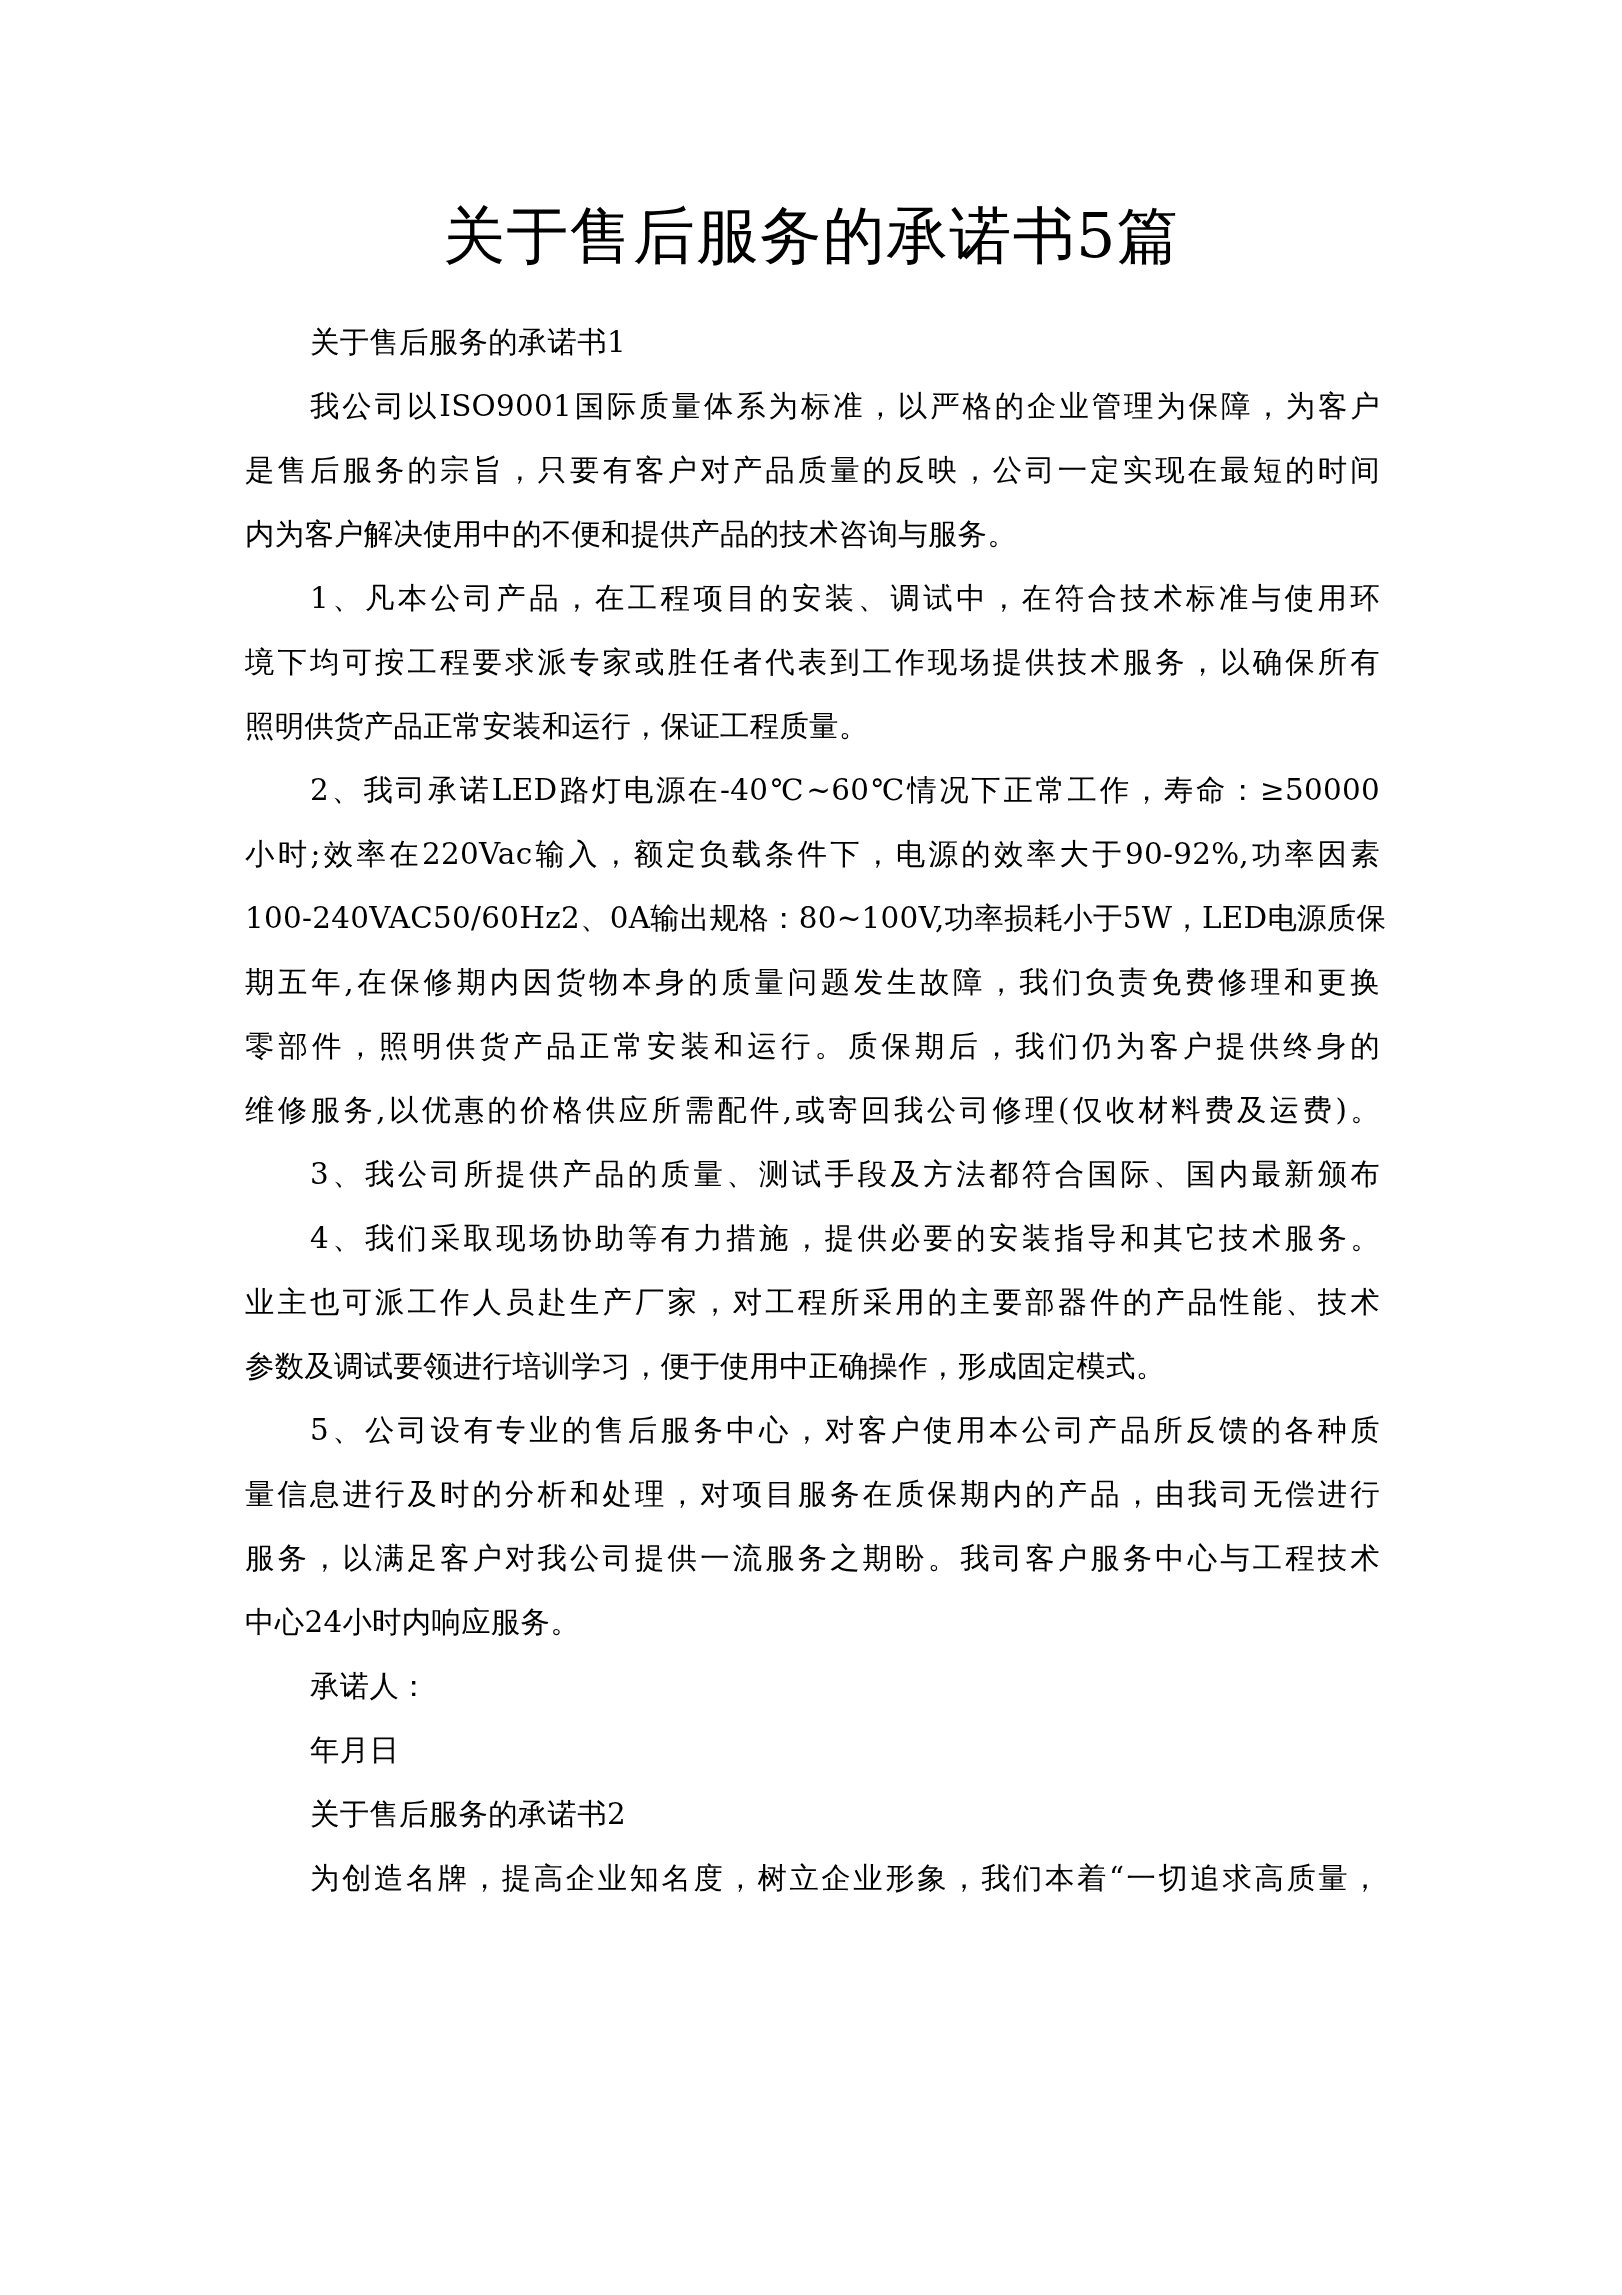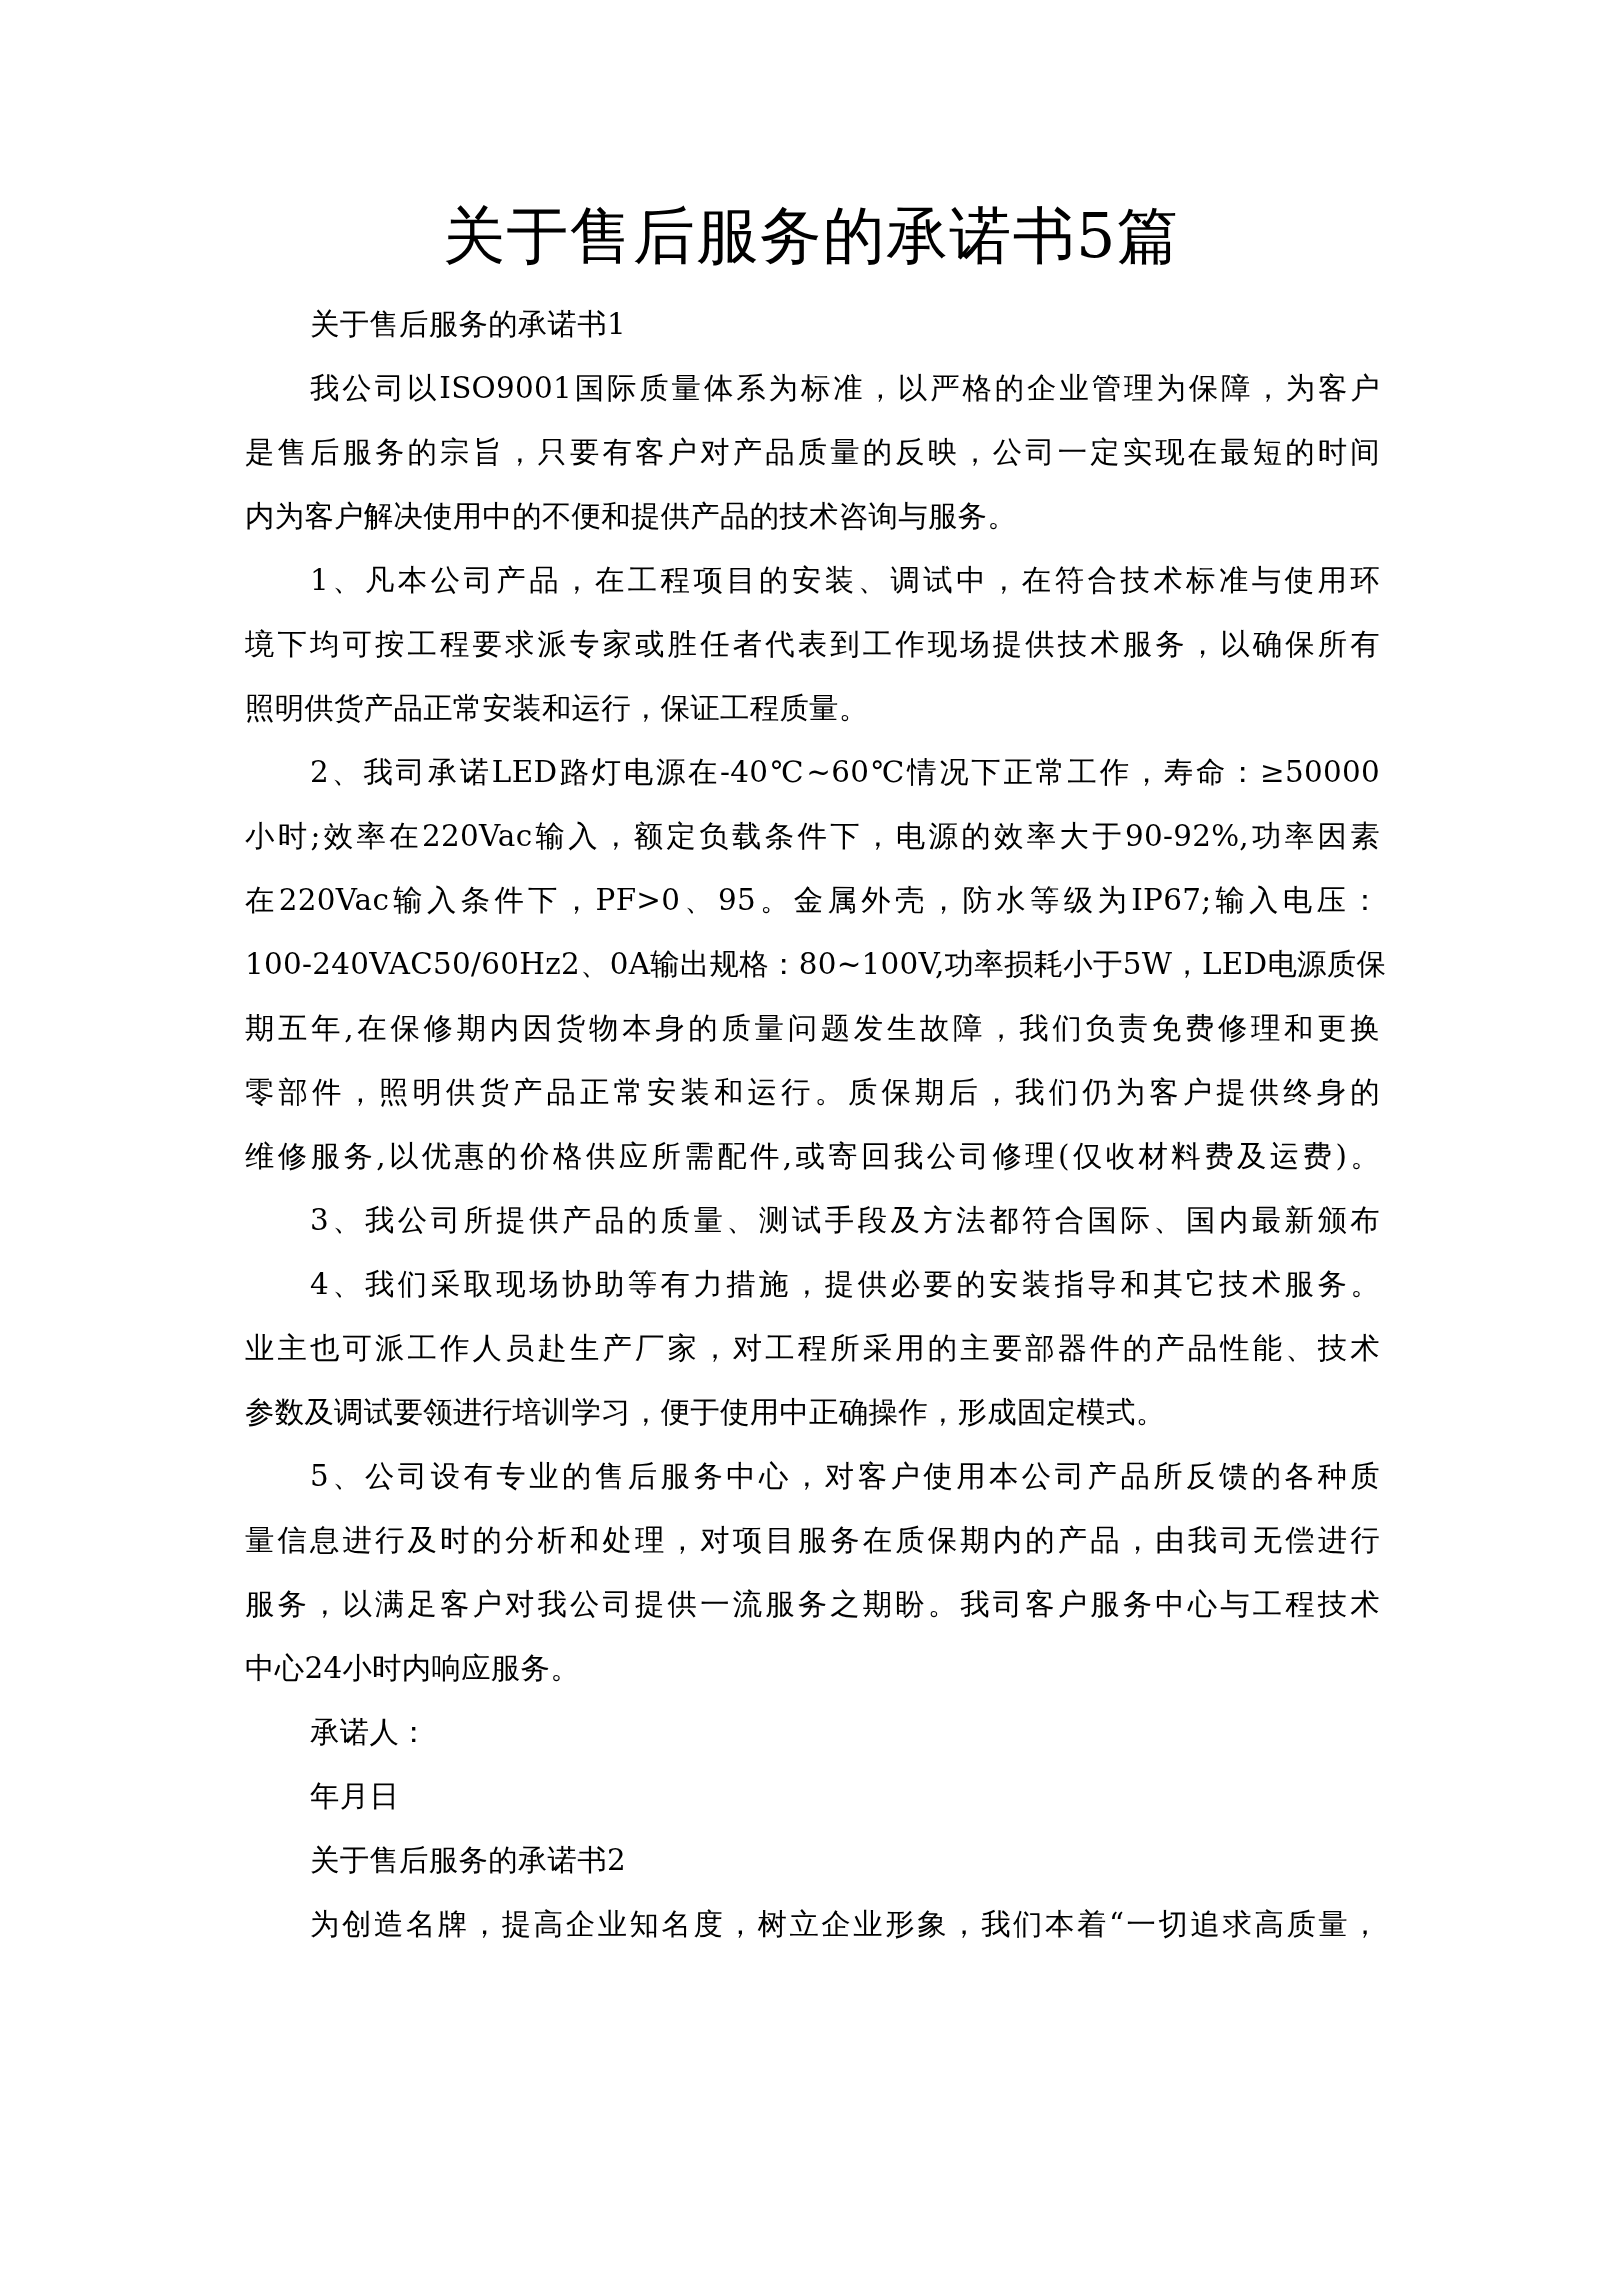--- a/index.html
+++ b/index.html
@@ -31,21 +31,21 @@
       text-align: center;
       font-size: 62px;
       line-height: 79px;
       letter-spacing: 1.3px;
       font-weight: normal;
       margin: 0;
     }
     .body {
       position: absolute;
       left: 245px;
-      top: 292px;
+      top: 310px;
       width: 1135px;
     }
     .line {
       height: 64px;
       line-height: 64px;
       font-size: 29.4px;
       white-space: nowrap;
       overflow: visible;
       letter-spacing: 0.3px;
     }
@@ -66,21 +66,20 @@
   <div class="body">
     <div class="line indent">关于售后服务的承诺书1</div>
     <div class="line indent justify">我公司以ISO9001国际质量体系为标准，以严格的企业管理为保障，为客户</div>
     <div class="line justify">是售后服务的宗旨，只要有客户对产品质量的反映，公司一定实现在最短的时间</div>
     <div class="line">内为客户解决使用中的不便和提供产品的技术咨询与服务。</div>
     <div class="line indent justify">1、凡本公司产品，在工程项目的安装、调试中，在符合技术标准与使用环</div>
     <div class="line justify">境下均可按工程要求派专家或胜任者代表到工作现场提供技术服务，以确保所有</div>
     <div class="line">照明供货产品正常安装和运行，保证工程质量。</div>
     <div class="line indent justify">2、我司承诺LED路灯电源在-40℃~60℃情况下正常工作，寿命：≥50000</div>
     <div class="line justify">小时;效率在220Vac输入，额定负载条件下，电源的效率大于90-92%,功率因素</div>
-    <div class="line justify">在220Vac输入条件下，PF&gt;0、95。金属外壳，防水等级为IP67;输入电压：</div>
     <div class="line justify">100-240VAC50/60Hz2、0A输出规格：80~100V,功率损耗小于5W，LED电源质保</div>
     <div class="line justify">期五年,在保修期内因货物本身的质量问题发生故障，我们负责免费修理和更换</div>
     <div class="line justify">零部件，照明供货产品正常安装和运行。质保期后，我们仍为客户提供终身的</div>
     <div class="line justify">维修服务,以优惠的价格供应所需配件,或寄回我公司修理(仅收材料费及运费)。</div>
     <div class="line indent justify">3、我公司所提供产品的质量、测试手段及方法都符合国际、国内最新颁布</div>
     <div class="line indent justify">4、我们采取现场协助等有力措施，提供必要的安装指导和其它技术服务。</div>
     <div class="line justify">业主也可派工作人员赴生产厂家，对工程所采用的主要部器件的产品性能、技术</div>
     <div class="line">参数及调试要领进行培训学习，便于使用中正确操作，形成固定模式。</div>
     <div class="line indent justify">5、公司设有专业的售后服务中心，对客户使用本公司产品所反馈的各种质</div>
     <div class="line justify">量信息进行及时的分析和处理，对项目服务在质保期内的产品，由我司无偿进行</div>

